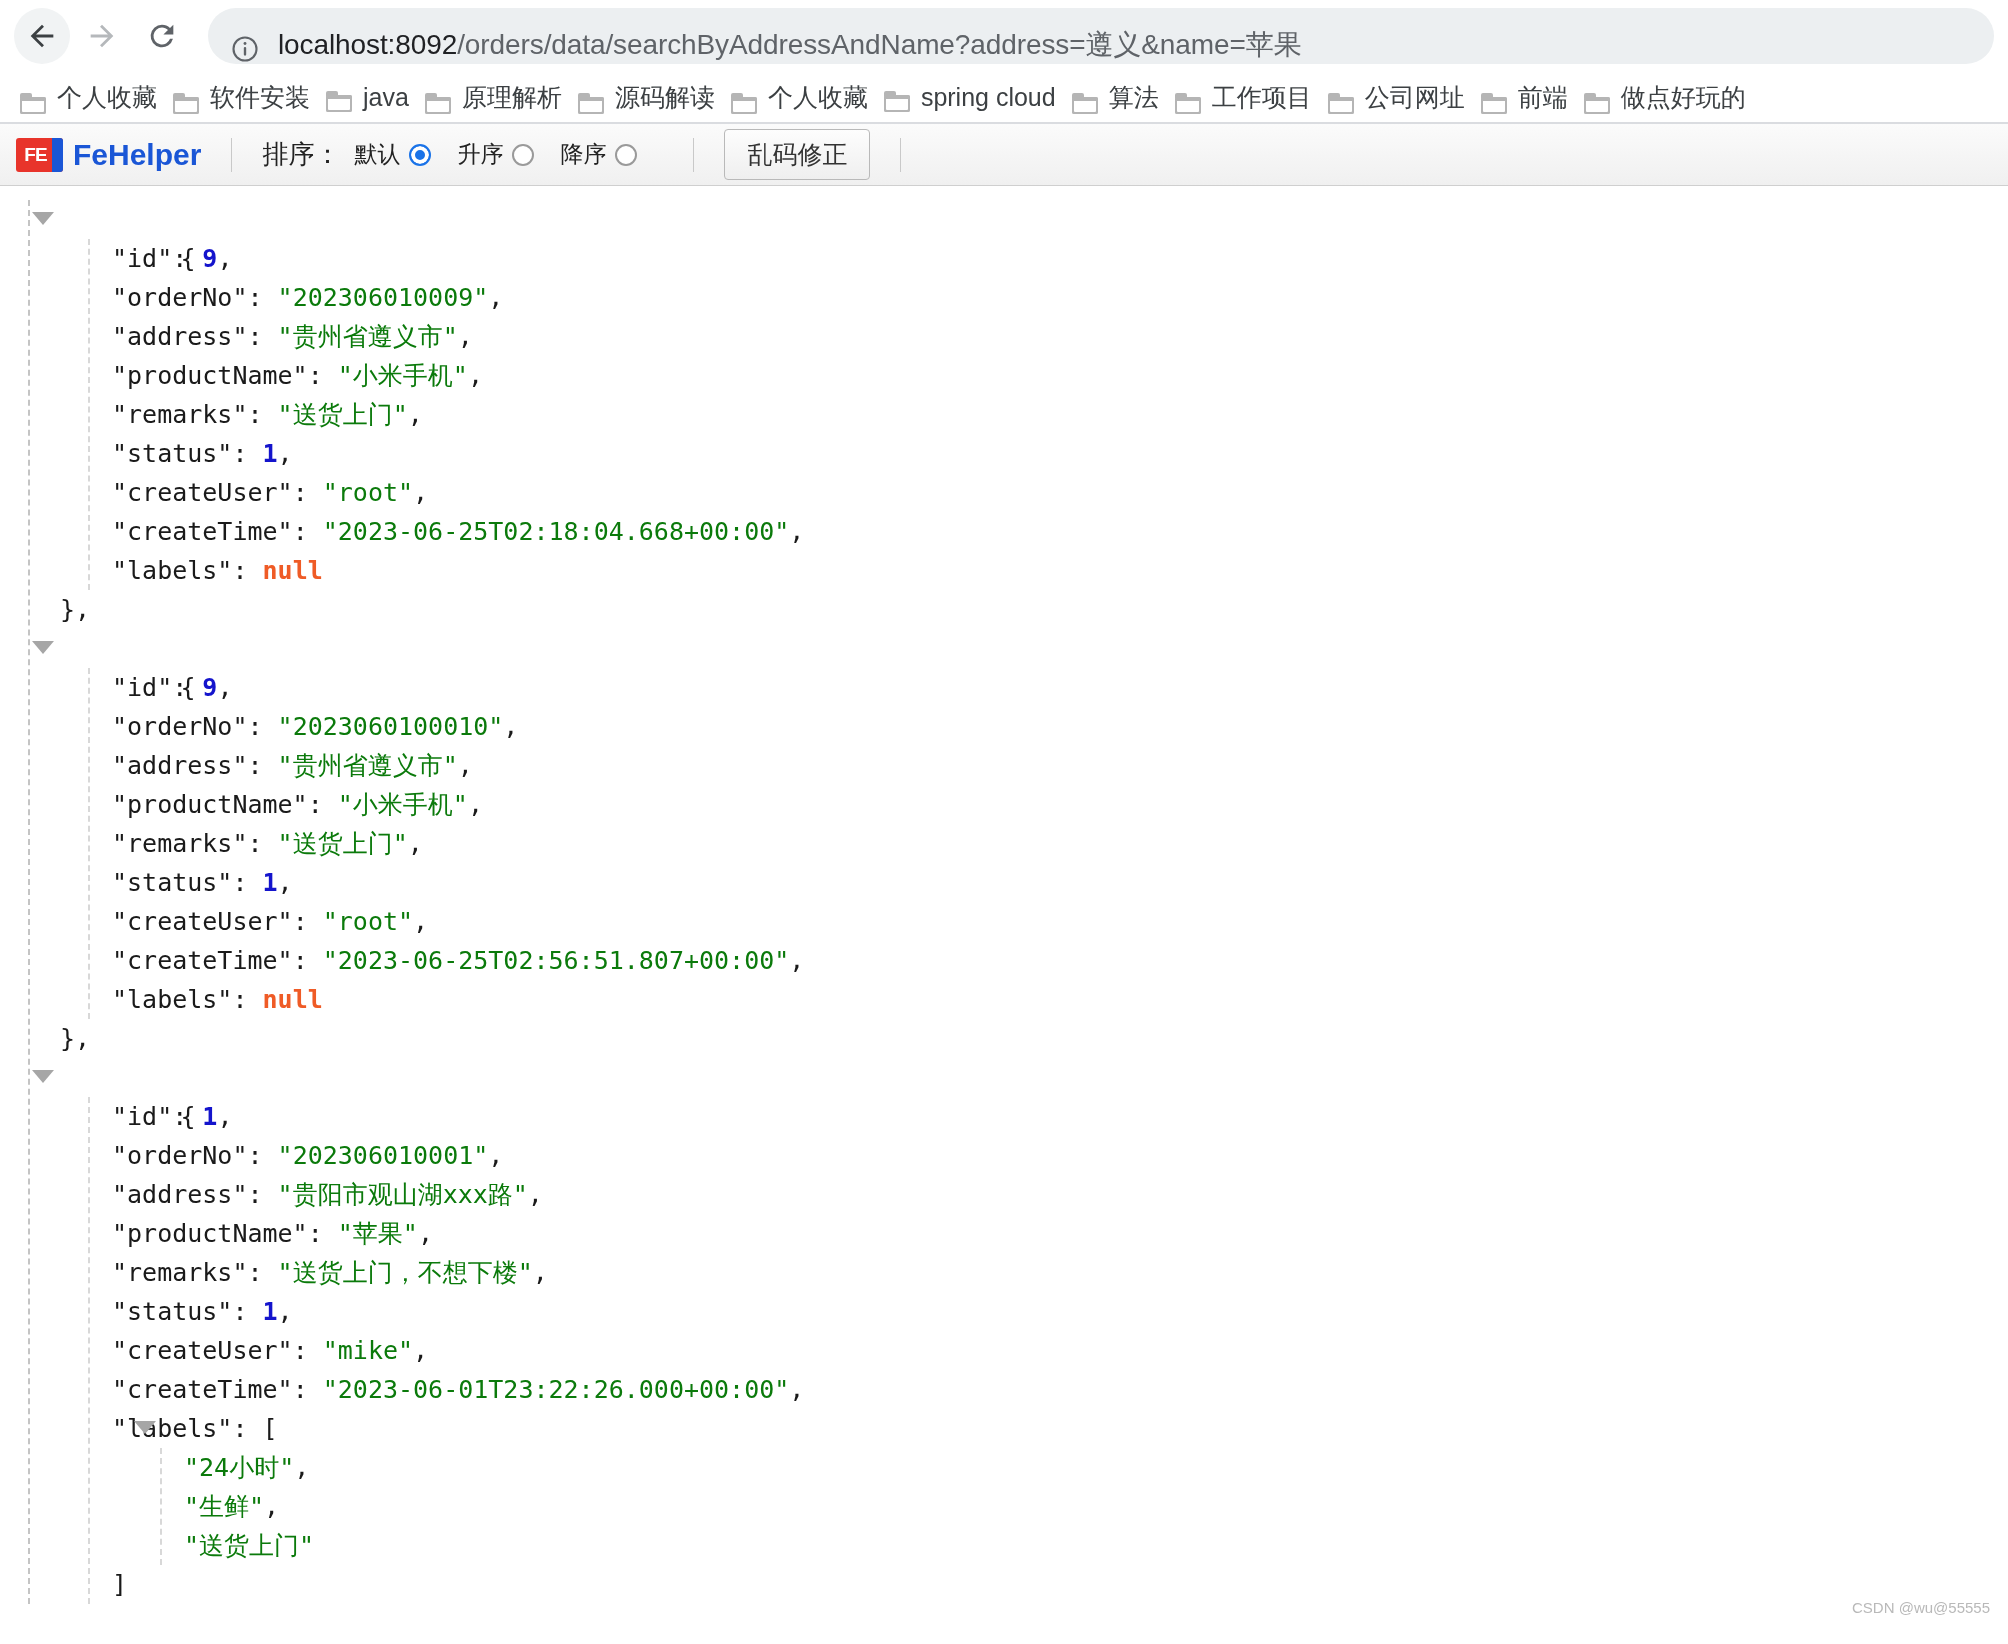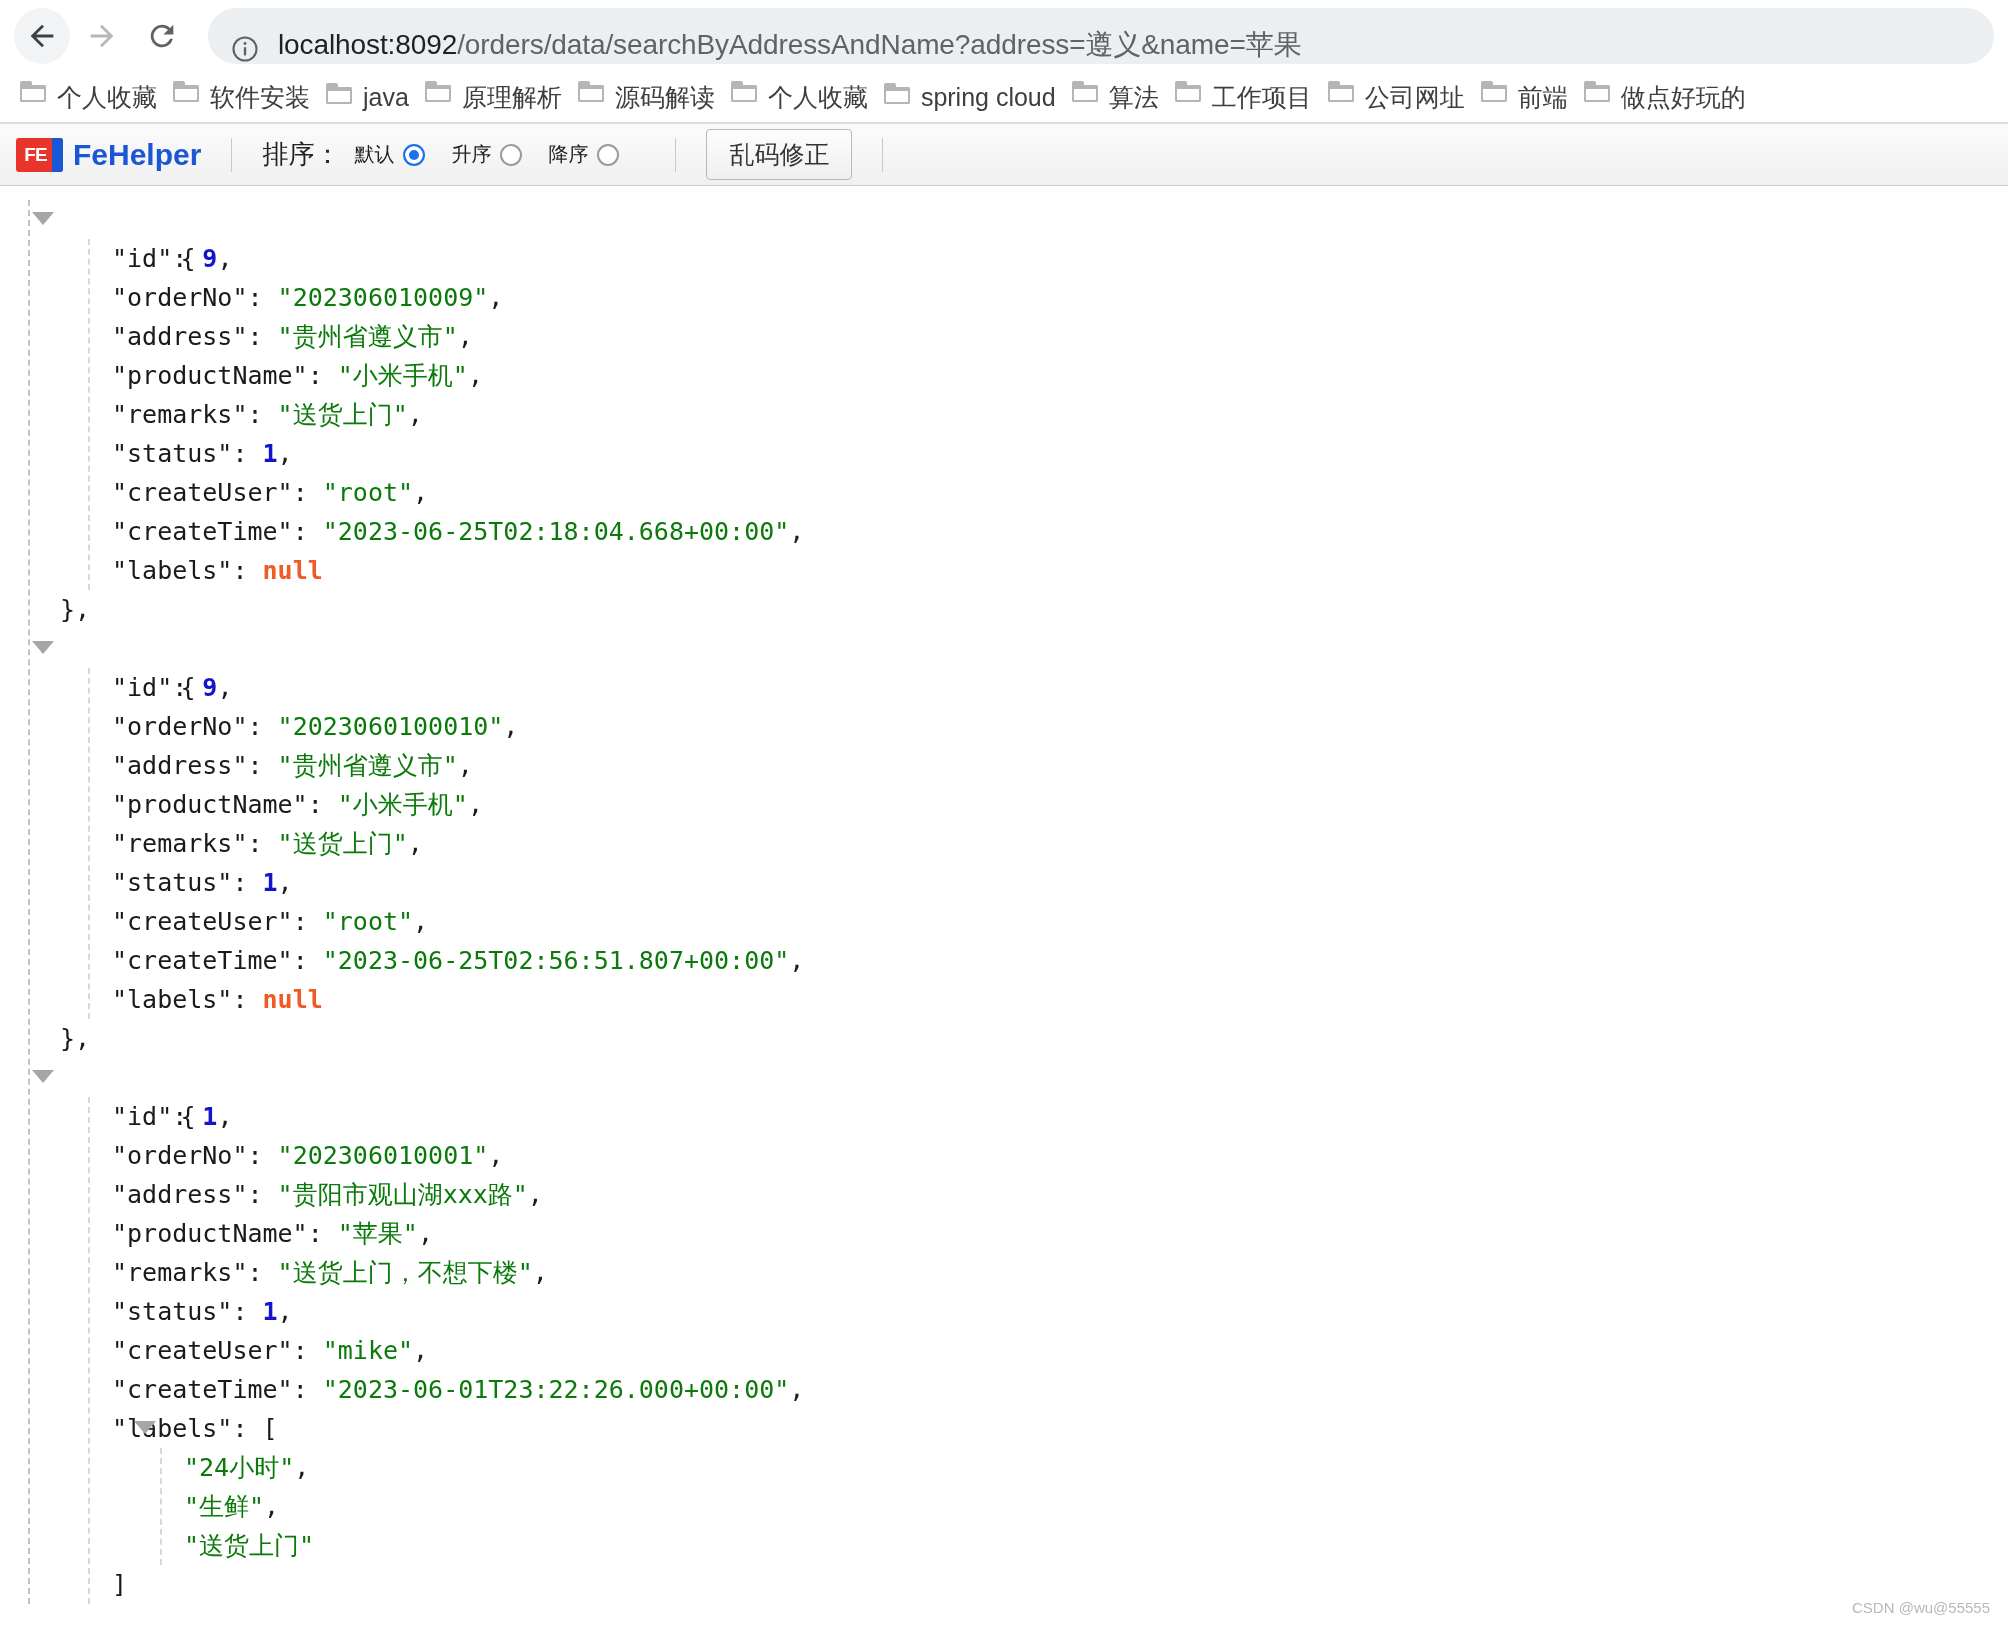--- a/index.html
+++ b/index.html
@@ -68,21 +68,21 @@
     height: 52px;
     padding: 0 14px;
     box-sizing: border-box;
     background: #ffffff;
     border-bottom: 2px solid #dadce0;
     overflow: hidden;
     white-space: nowrap;
   }
   .bm-item {
     display: flex;
-    align-items: flex-start;
+    align-items: flex-end;
     flex: 0 0 auto;
     padding: 4px 10px 4px 6px;
     border-radius: 4px;
   }
   .bm-folder {
     width: 26px; height: 21px;
     flex: 0 0 auto;
     margin-right: 11px;
     position: relative;
   }
@@ -179,21 +179,21 @@
     color: #222;
     margin-right: 14px;
     font-family: "Liberation Sans", sans-serif;
   }
   .fh-radio-item {
     display: flex;
     align-items: center;
     margin-right: 26px;
   }
   .fh-radio-item .rtext {
-    font-size: 20px;
+    font-size: 23px;
     color: #222;
     margin-right: 9px;
     font-family: "Liberation Sans", sans-serif;
   }
   .radio {
     width: 22px; height: 22px;
     border-radius: 50%;
     border: 2px solid #9a9a9a;
     background: #fff;
     box-sizing: border-box;

